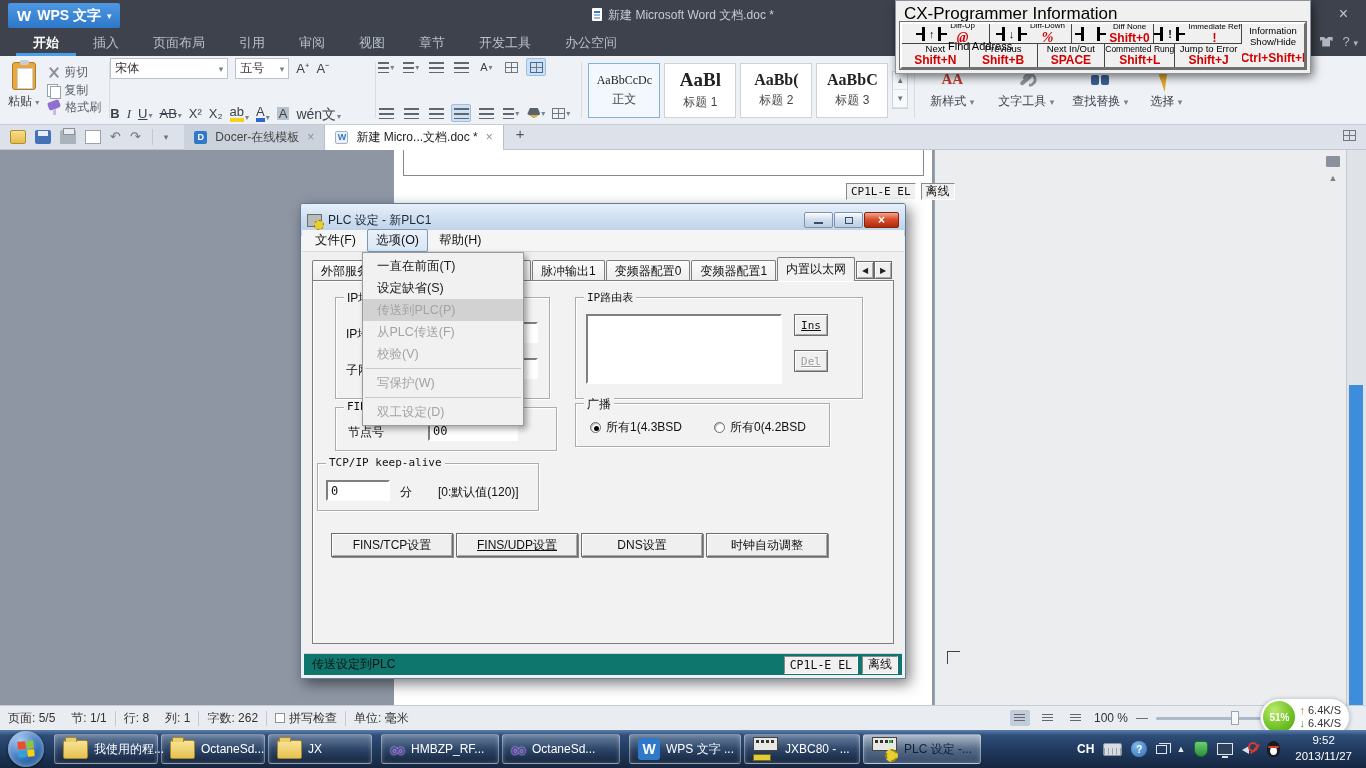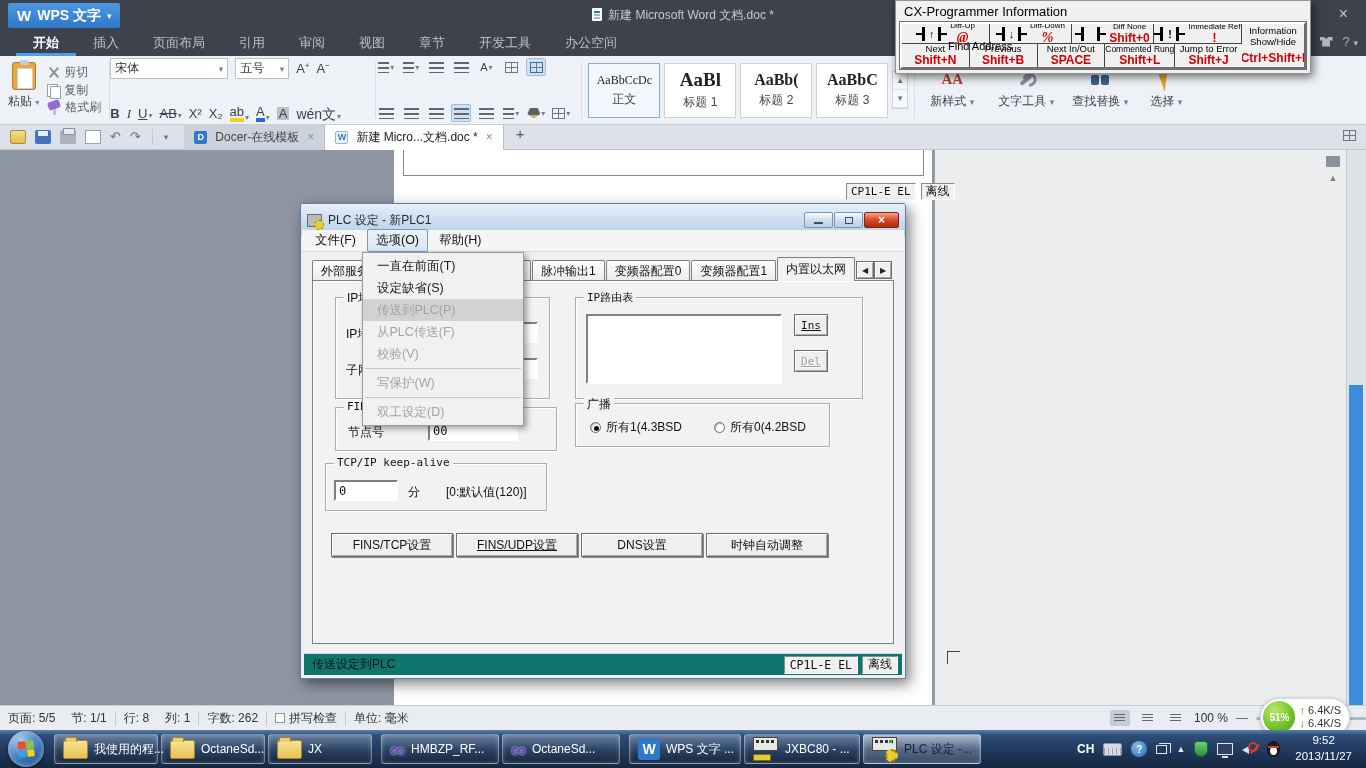--- a/index.html
+++ b/index.html
@@ -179,21 +179,21 @@
   .popup{position:absolute;left:362px;top:252px;width:162px;z-index:20;background:#f1f1f1;border:1px solid #9b9b9b;
     box-shadow:3px 3px 6px rgba(0,0,0,.35);padding:2px 0;}
   .pitem{height:22px;line-height:22px;padding-left:14px;font-size:12.5px;color:#1c1c1c;cursor:pointer;}
   .pitem.disabled{color:#a3a3a3;}
   .pitem.hl{background:#d2d2d2;}
   .psep{height:1px;background:#c9c9c9;margin:3px 2px;}
 
   
   .cx{position:absolute;left:895px;top:0;width:416px;height:74px;background:#f0f0f0;border:1px solid #8b939e;
     box-shadow:2px 3px 9px rgba(0,0,0,.55);z-index:30;}
-  .cx-title{height:20px;font-size:13px;color:#000;padding:3px 0 0 8px;}
+  .cx-title{height:20px;font-size:17px;color:#000;padding:3px 0 0 8px;}
   .cx-grid{position:absolute;left:4px;right:4px;top:21px;bottom:4px;border:2px solid;border-color:#fff #6f6f6f #6f6f6f #fff;
     background:#f0f0f0;display:grid;grid-template-columns:88px 82px 82px 88px 1fr;grid-template-rows:1fr 1fr;outline:1px solid #6f6f6f;}
   .cxc{border-right:1px solid #444;border-bottom:1px solid #444;display:flex;align-items:center;justify-content:center;gap:3px;overflow:hidden;}
   .cxc.info{grid-column:5;grid-row:1/3;flex-direction:column;border-bottom:none;border-right:none;gap:0;}
   .cx-bot{grid-column:1/5;grid-row:2;display:flex;}
   .cxb{flex:1;border-right:1px solid #444;display:flex;flex-direction:column;align-items:center;justify-content:center;line-height:1.05;}
   .cx-lab{font-size:8px;color:#000;white-space:nowrap;}
   .cx-lab2{font-size:9.5px;color:#000;white-space:nowrap;}
   .cx-red{color:#d40000;font-weight:bold;font-size:12px;white-space:nowrap;}
   .cx-red.sym{font-family:"Liberation Serif",serif;font-style:italic;font-size:14px;}
@@ -204,21 +204,21 @@
   .c-mid{width:13px;text-align:center;font-size:11px;font-weight:bold;color:#000;line-height:14px;}
   .cx-find{position:absolute;left:52px;top:39px;font-size:11px;color:#000;z-index:4;pointer-events:none;white-space:nowrap;}
   .cx-info-lab{font-size:9.5px;color:#000;line-height:1.15;}
 
   
   .sbar{position:absolute;left:0;top:705px;width:100%;height:25px;background:#e9edf2;border-top:1px solid #c6ccd4;
     display:flex;align-items:center;font-size:12px;color:#333;z-index:6;}
   .sbar .it{padding:0 8px;white-space:nowrap;}
   .sbar .sep{width:1px;height:15px;background:#c2c9d2;}
   .cb{display:inline-block;width:10px;height:10px;border:1px solid #8a929c;background:#fff;vertical-align:-1px;margin-right:4px;}
-  .sbar-right{margin-left:auto;display:flex;align-items:center;gap:8px;}
+  .sbar-right{margin-left:auto;display:flex;align-items:center;gap:8px;padding-right:100px;}
   .vico{width:20px;height:16px;display:flex;align-items:center;justify-content:center;border-radius:2px;cursor:pointer;}
   .vico.on{background:#c3cdd9;}
   .vg{width:11px;height:9px;background:repeating-linear-gradient(180deg,#5f6771 0 1px,transparent 1px 3px);}
   .zoomtxt{color:#333;}
   .ztrack{width:110px;height:3px;background:#aab8c8;position:relative;border-radius:2px;}
   .zhandle{position:absolute;left:68%;top:-6px;width:8px;height:14px;background:#f6f8fa;border:1px solid #9aa4b0;cursor:pointer;}
   .zminus{color:#5a626c;cursor:pointer;}
   .bubble{position:absolute;right:16px;top:-8px;height:38px;background:#fff;border:1px solid #d0d6de;border-radius:19px;
     display:flex;align-items:center;gap:4px;padding:0 8px 0 2px;box-shadow:0 1px 4px rgba(0,0,0,.25);}
   .bcirc{width:32px;height:32px;border-radius:50%;background:radial-gradient(circle at 35% 28%,#b9ea68,#6cc024 60%,#55a214);
@@ -590,21 +590,21 @@
         </div>
 
         <div class="grp" style="left:22px;top:126px;width:222px;height:44px;">
           <span class="legend mono">FINS</span>
           <span class="dlabel" style="left:12px;top:16px;">节点号</span>
           <div class="field" style="left:92px;top:12px;width:90px;height:21px;">
             <span>00</span>
           </div>
         </div>
 
-        <div class="grp" style="left:12px;top:182px;width:222px;height:48px;">
+        <div class="grp" style="left:4px;top:182px;width:222px;height:48px;">
           <span class="legend mono">TCP/IP keep-alive</span>
           <div class="field" style="left:8px;top:16px;width:64px;height:21px;">
             <span>0</span>
           </div>
           <span class="dlabel" style="left:82px;top:20px;">分</span>
           <span class="dlabel" style="left:120px;top:20px;">[0:默认值(120)]</span>
         </div>
 
         <div class="actbtn" style="left:18px;top:252px;">FINS/TCP设置</div>
         <div class="actbtn" style="left:143px;top:252px;text-decoration:underline;">FINS/UDP设置</div>

